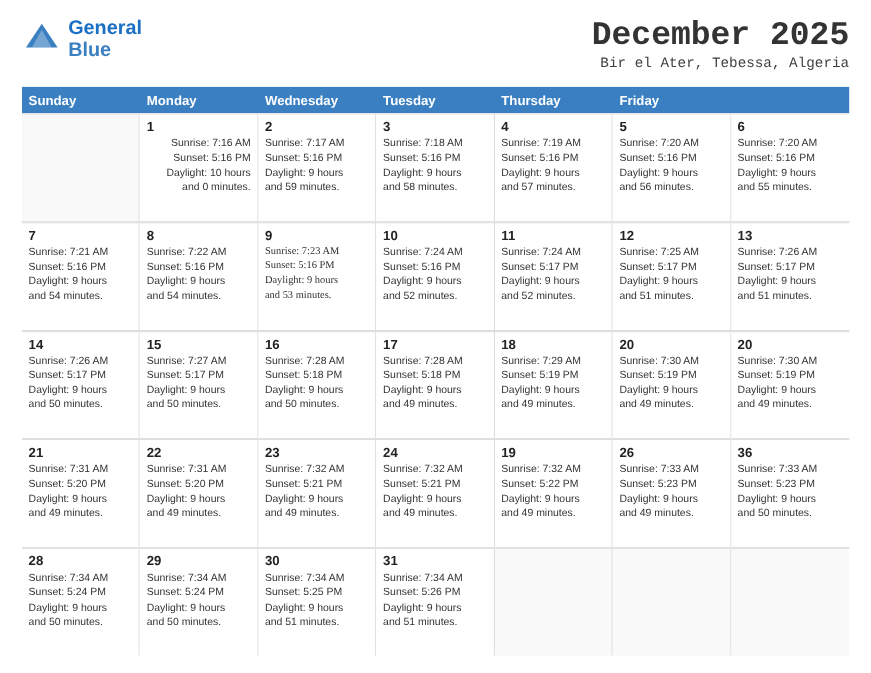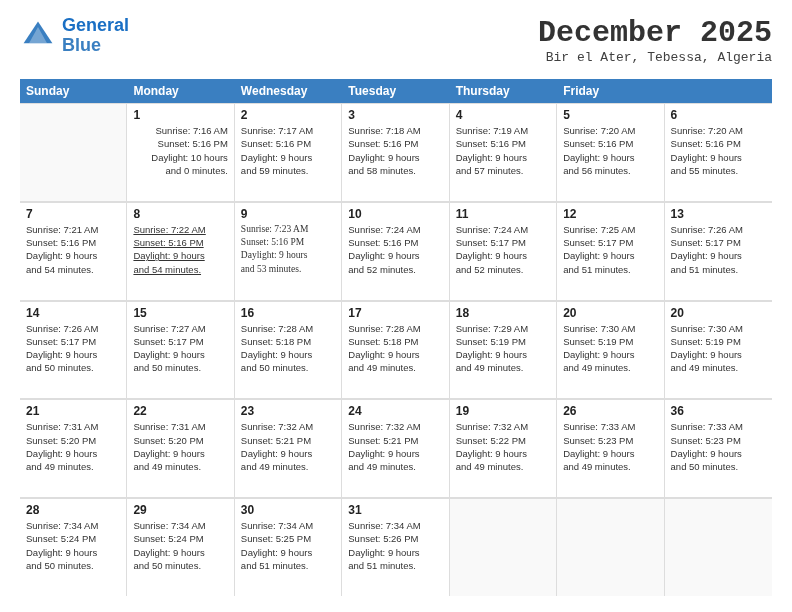--- a/index.html
+++ b/index.html
@@ -194,21 +194,21 @@
         <div class="cal-row">
           <div class="cal-cell">
             <div class="day-num">7</div>
             <div class="cell-info" style="white-space: pre-line;">Sunrise: 7:21 AM
 Sunset: 5:16 PM
 Daylight: 9 hours
 and 54 minutes.</div>
           </div>
           <div class="cal-cell">
             <div class="day-num">8</div>
-            <div class="cell-info" style="white-space: pre-line; text-decoration: underline;">Sunrise: 7:22 AM
+            <div class="cell-info" style="white-space: pre-line;">Sunrise: 7:22 AM
 Sunset: 5:16 PM
 Daylight: 9 hours
 and 54 minutes.</div>
           </div>
           <div class="cal-cell">
             <div class="day-num">9</div>
             <div class="cell-info" style="white-space: pre-line; font-family: Liberation Serif, serif;">Sunrise: 7:23 AM
 Sunset: 5:16 PM
 Daylight: 9 hours
 and 53 minutes.</div>

